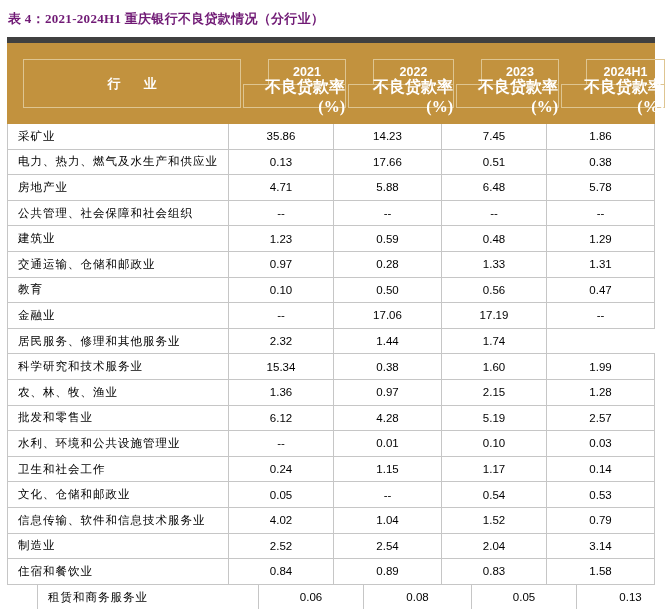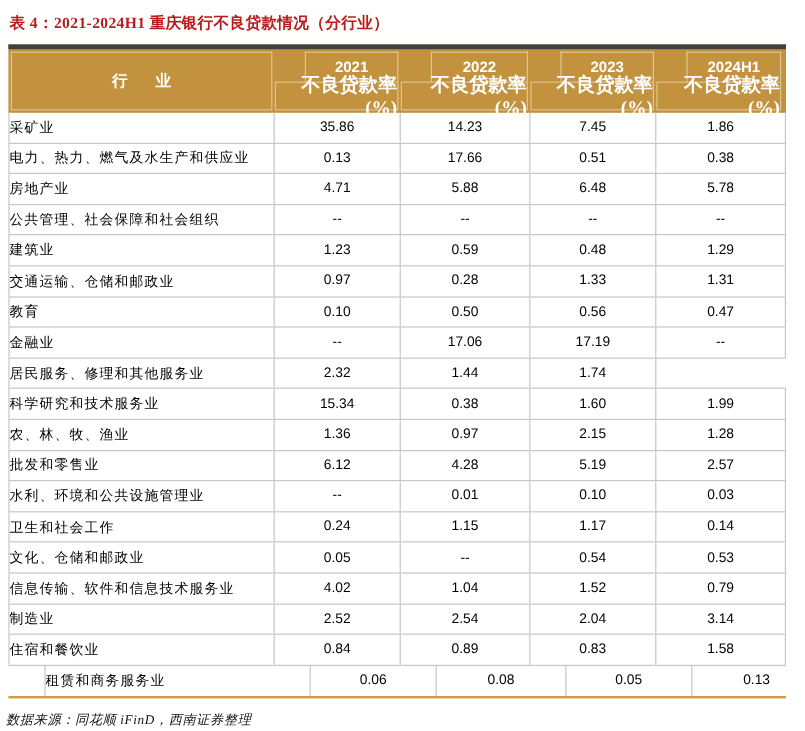--- a/index.html
+++ b/index.html
@@ -4,36 +4,36 @@
 <style>
   * { box-sizing: border-box; margin: 0; padding: 0; }
   html, body { width: 671px; height: 609px; background: #ffffff; overflow: hidden; }
   body { font-family: "Liberation Serif", "DejaVu Serif", serif; color: #000; }
 
   .page-title {
     margin: 10px 0 0 8px;
     font-size: 13px;
     font-weight: bold;
     letter-spacing: 0.3px;
-    color: #b91c1c;
+    color: #701a75;
     font-family: "Liberation Serif", "DejaVu Serif", serif;
   }
 
   .npl-table { margin: 9px 0 0 7px; width: 648px; }
 
   
   .thead {
     display: grid;
     grid-template-columns: 218px 103px 106px 103px 104px;
     grid-template-rows: 25px 24px;
     column-gap: 2px;
     row-gap: 0;
-    padding: 2px;
+    padding: 16px;
     background: #C2923E;
-    border-top: 4px solid #404040;
+    border-top: 6px solid #404040;
   }
   .h-cell {
     display: flex;
     align-items: center;
     justify-content: center;
     color: #ffffff;
     border: 1px solid #DEC591;
   }
   .h-industry {
     grid-column: 1;
@@ -72,20 +72,21 @@
   .td {
     display: flex;
     align-items: center;
     border-right: 1px solid #C6C6C6;
     font-size: 11.5px;
     overflow: hidden;
     white-space: nowrap;
   }
   .td-industry {
     border-left: 1px solid #C6C6C6;
+    padding-left: 10px;
     letter-spacing: 1px;
     font-family: "Liberation Serif", "DejaVu Serif", serif;
   }
   .td-val {
     justify-content: center;
     font-family: "Liberation Sans", "DejaVu Sans", sans-serif;
   }
 
   .source-note {
     margin: 10px 0 0 5px;

